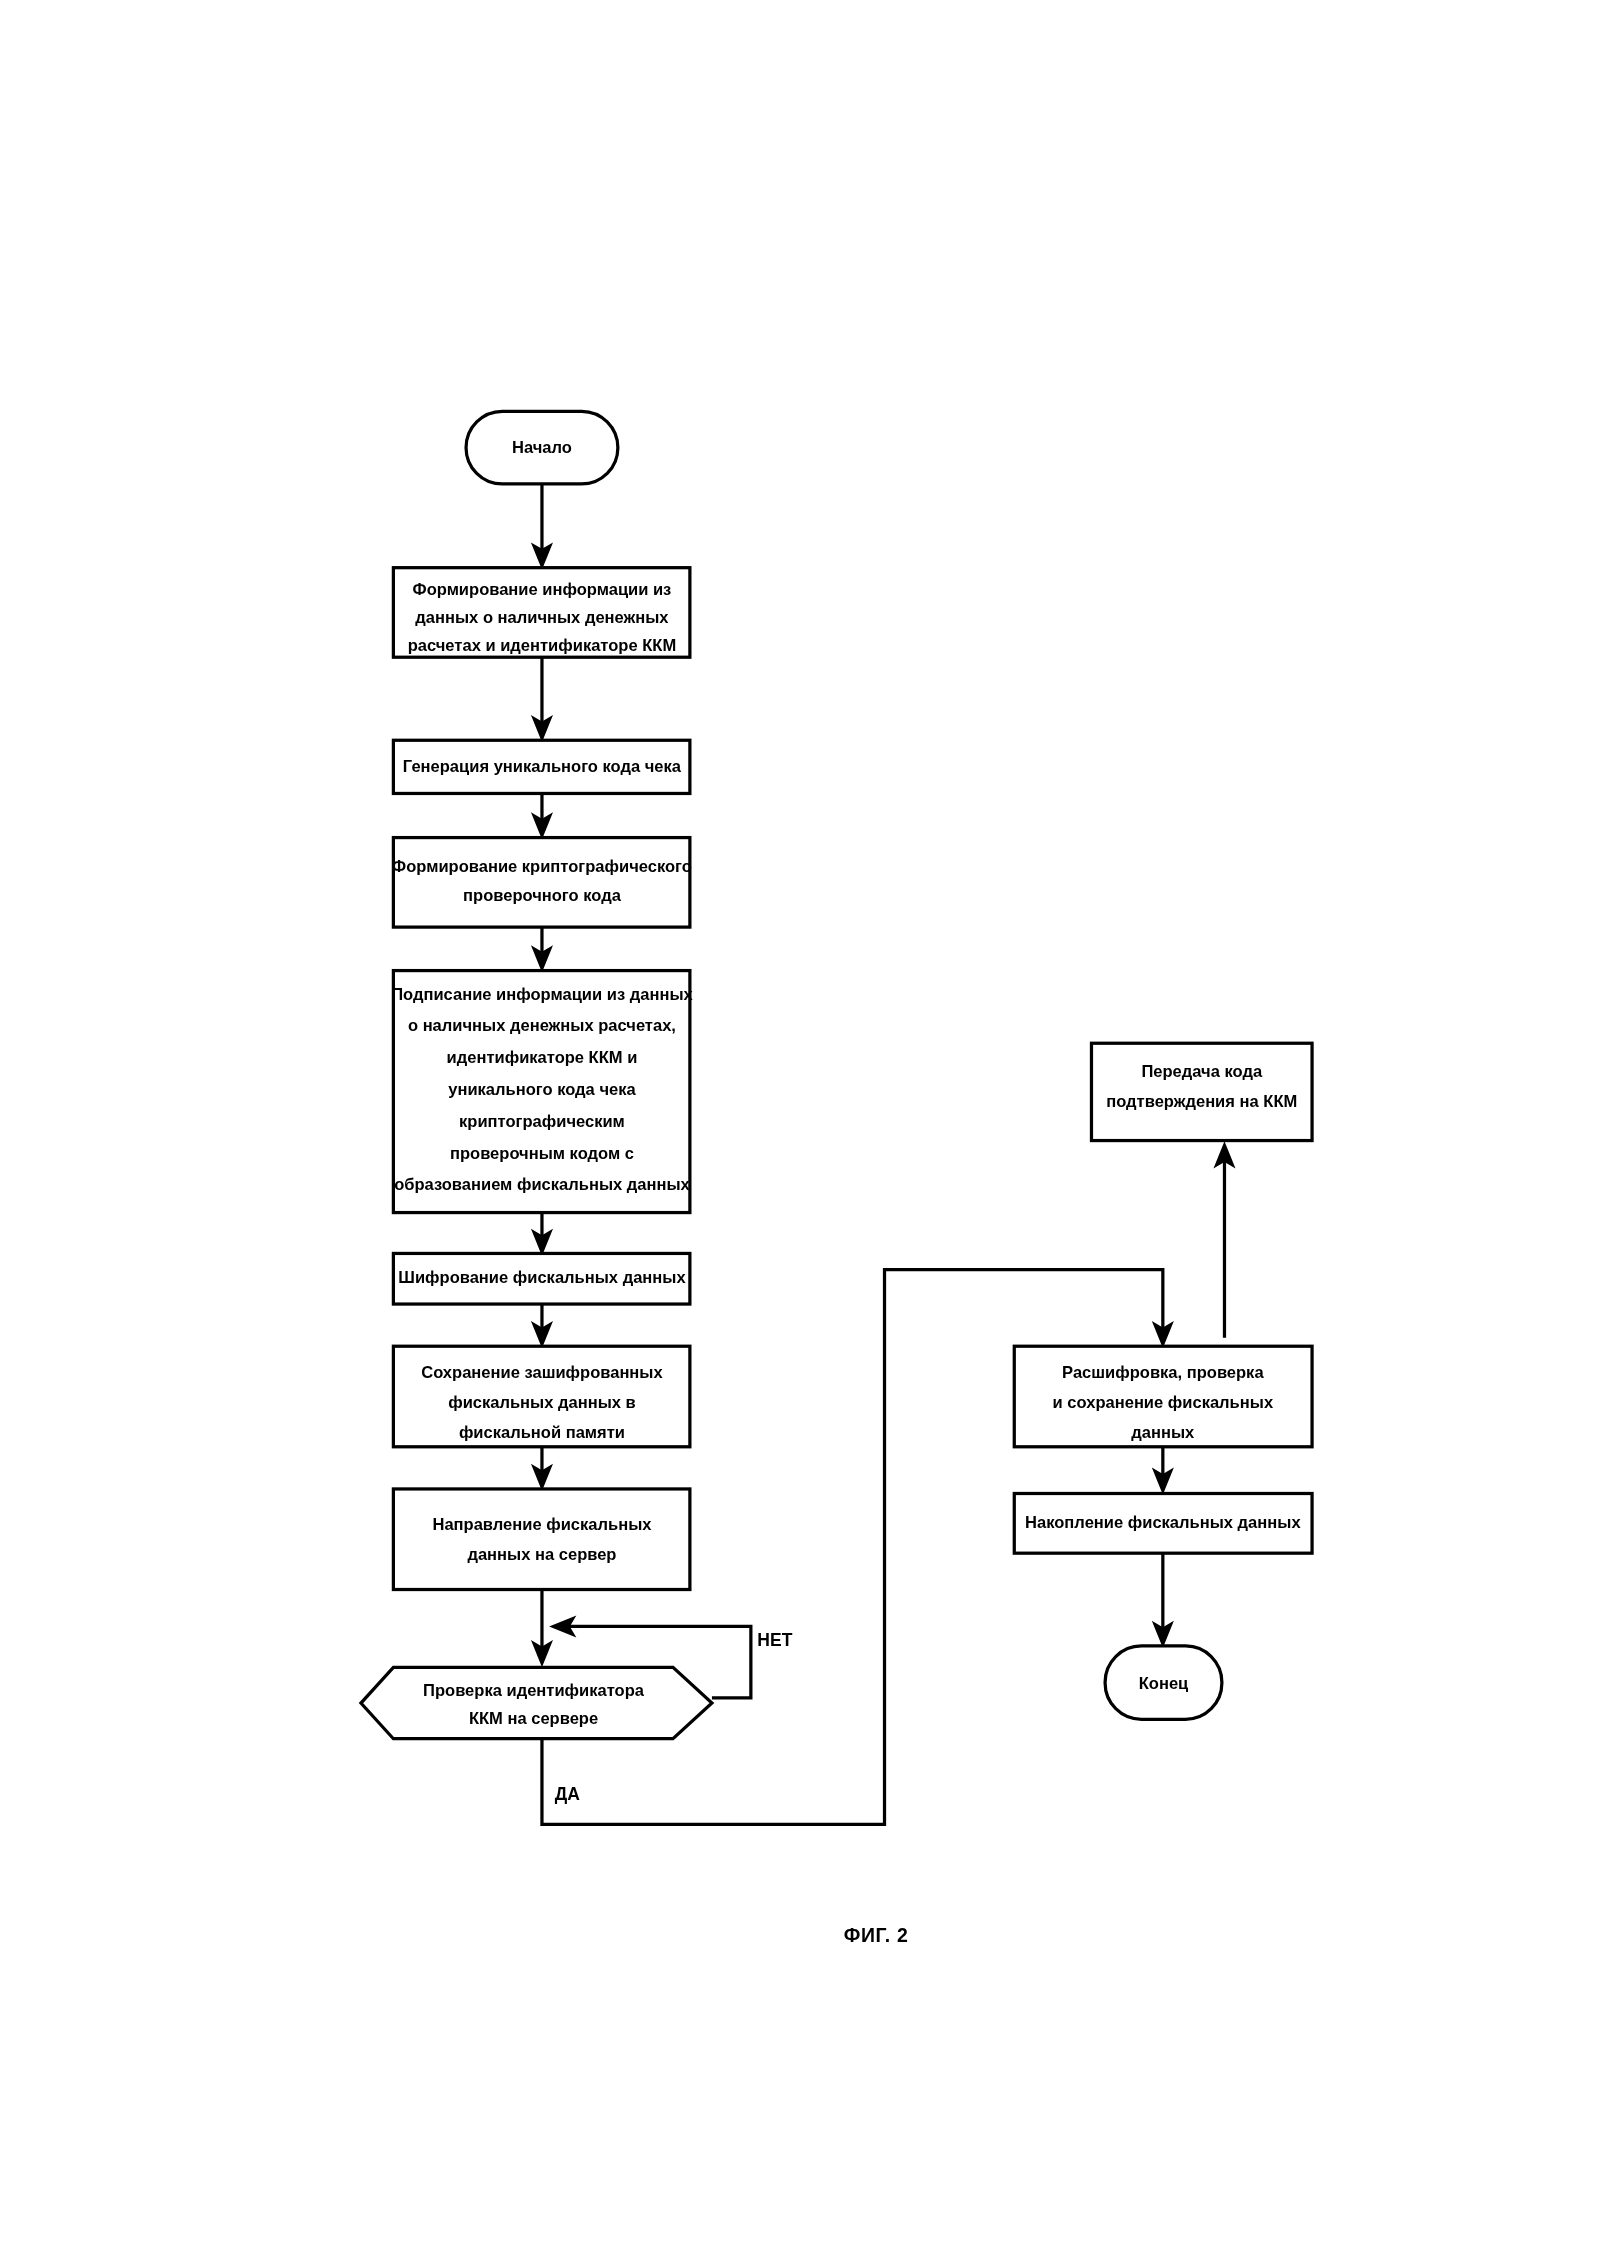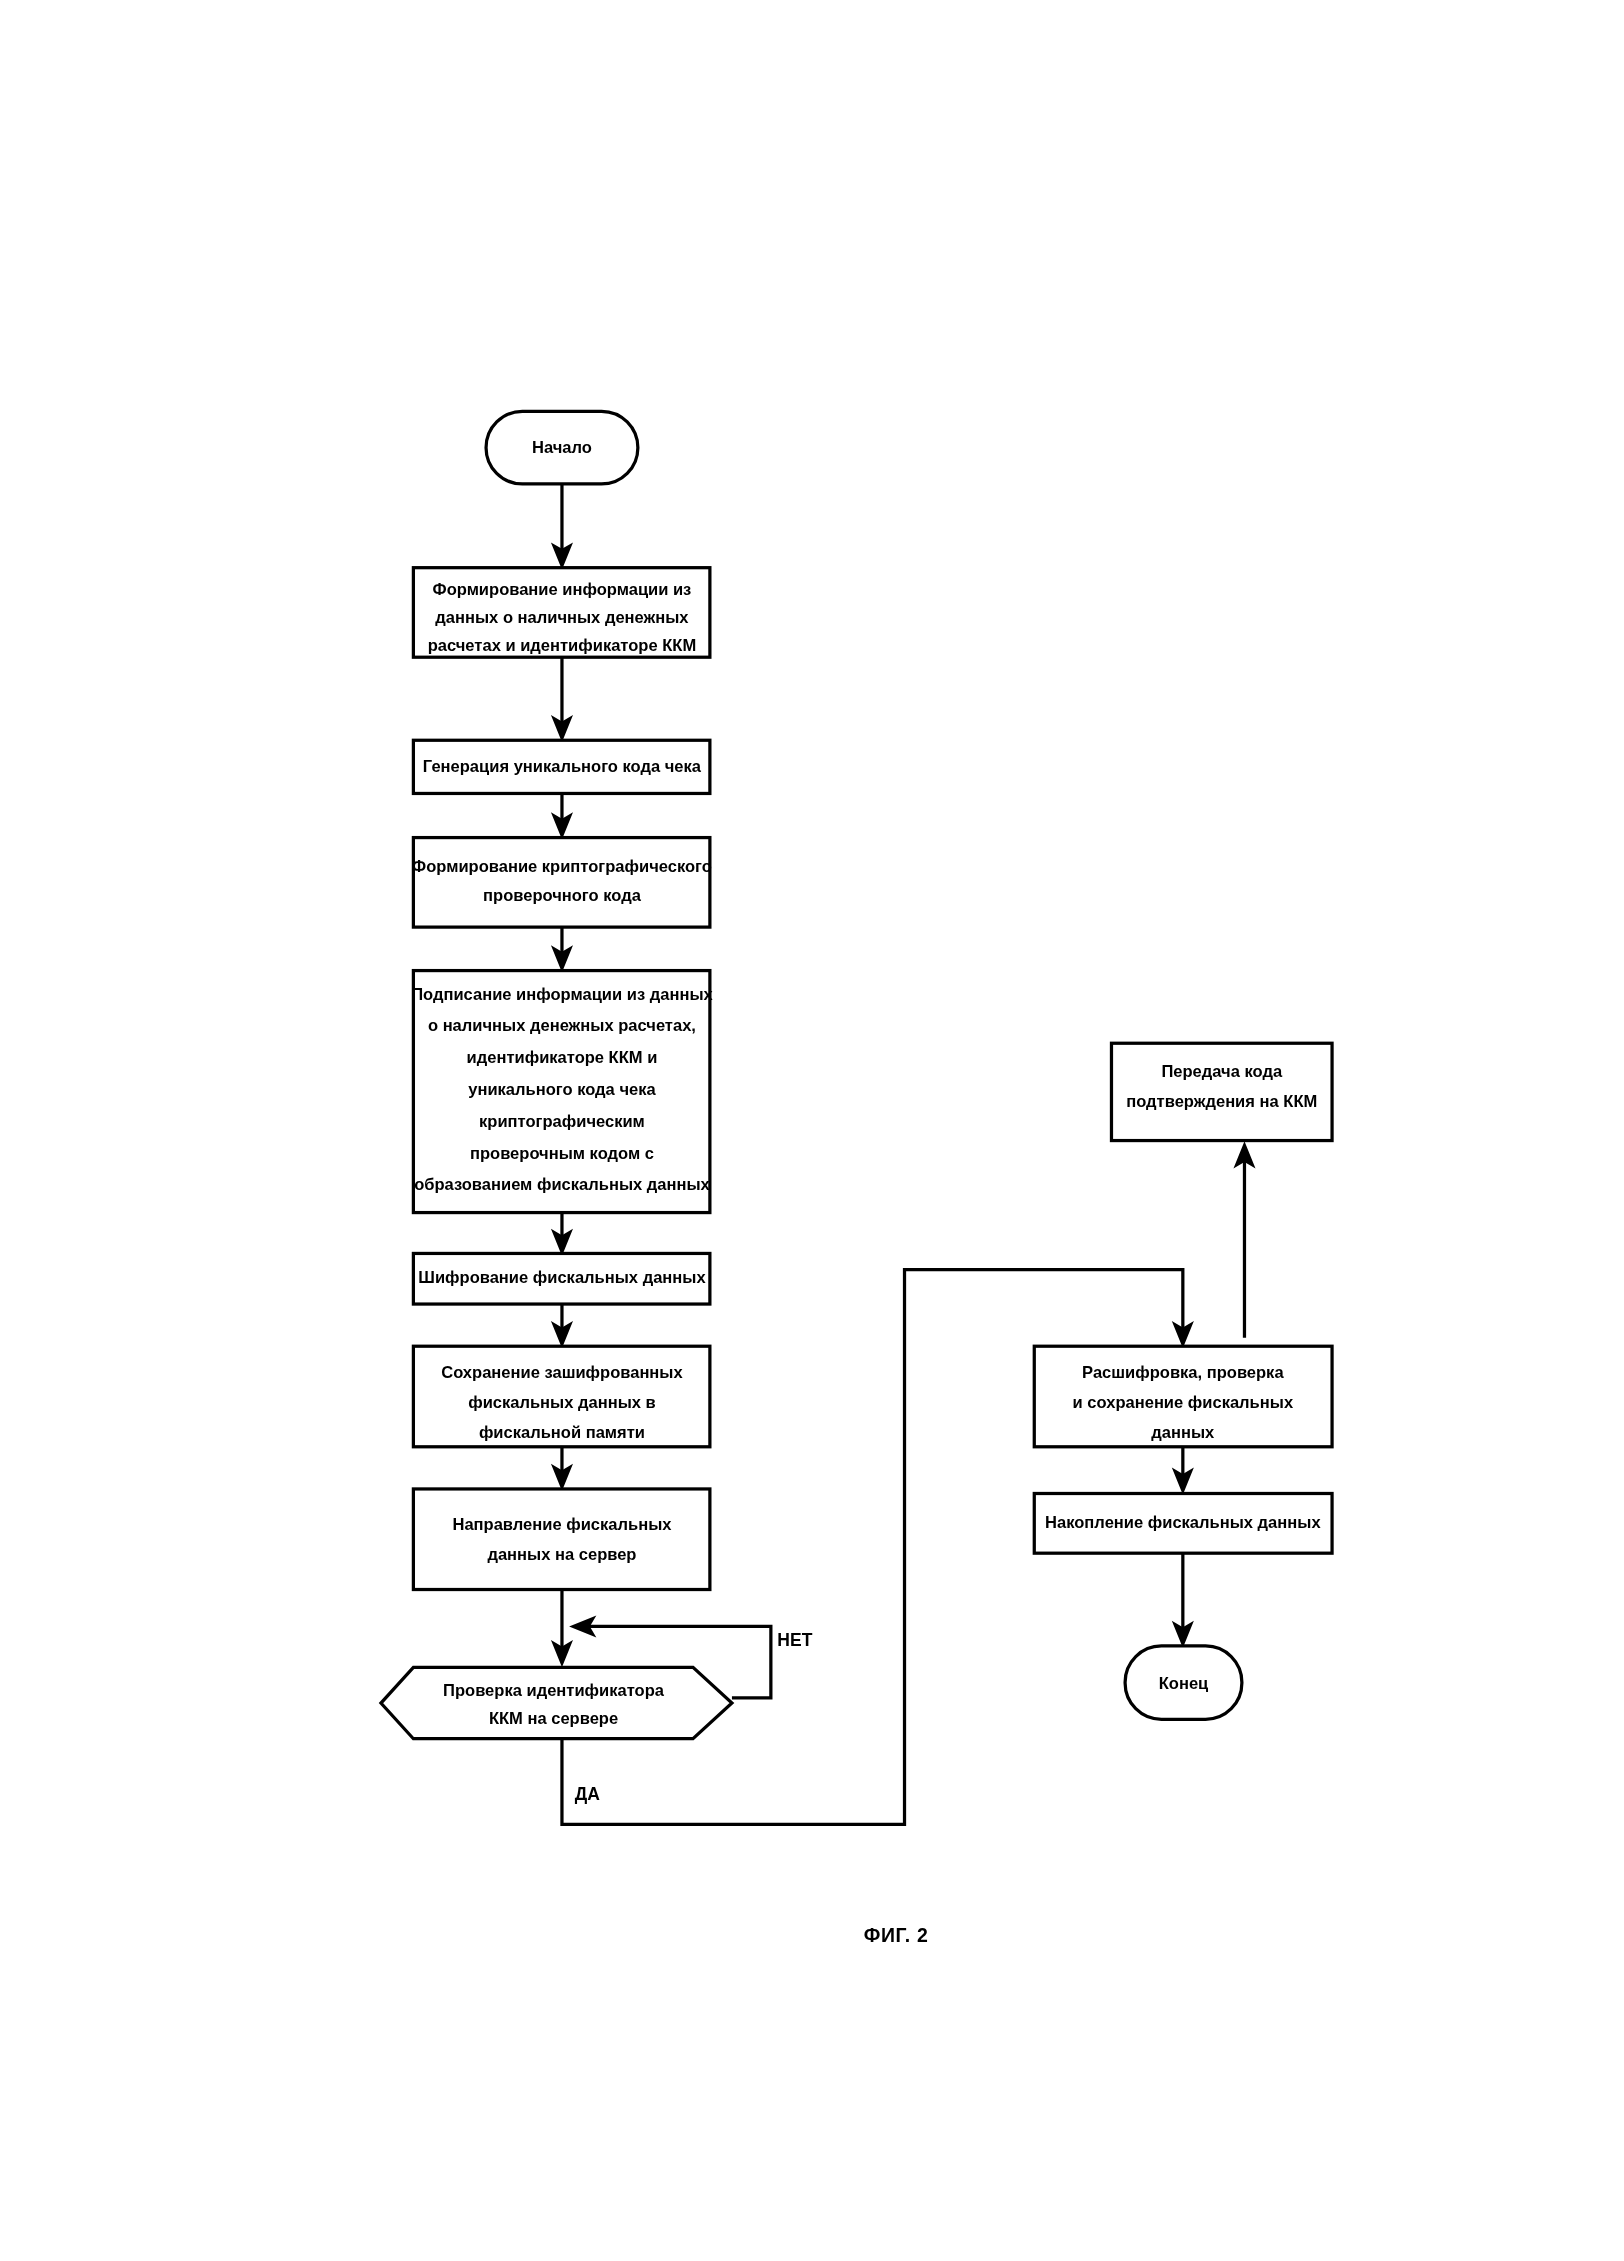--- a/index.html
+++ b/index.html
@@ -13,21 +13,20 @@
     position: relative;
     font-family: "Liberation Sans", sans-serif;
     overflow: hidden;
   }
   #figure-root {
     position: absolute;
     left: 0;
     top: 0;
     width: 1417px;
     height: 2261px;
-    margin-left: 20px;
   }
   svg.flow {
     display: block;
     width: 1625px;
     height: 2261px;
   }
   .shape-stroke {
     fill: #ffffff;
     stroke: #000000;
     stroke-width: 5;

